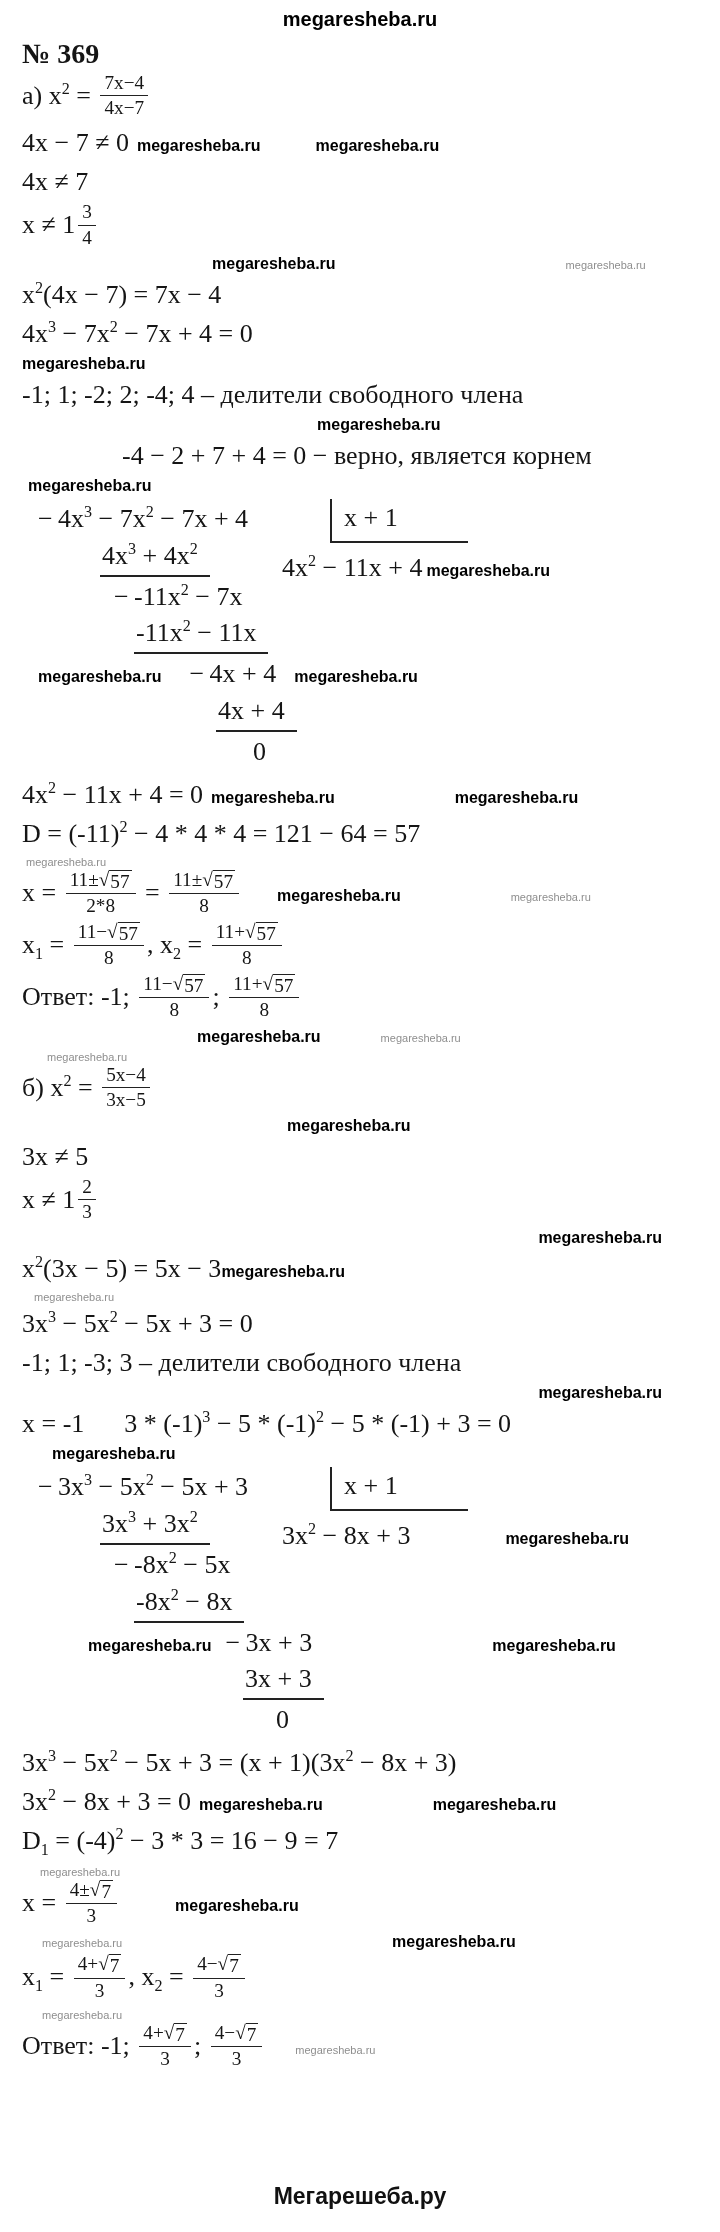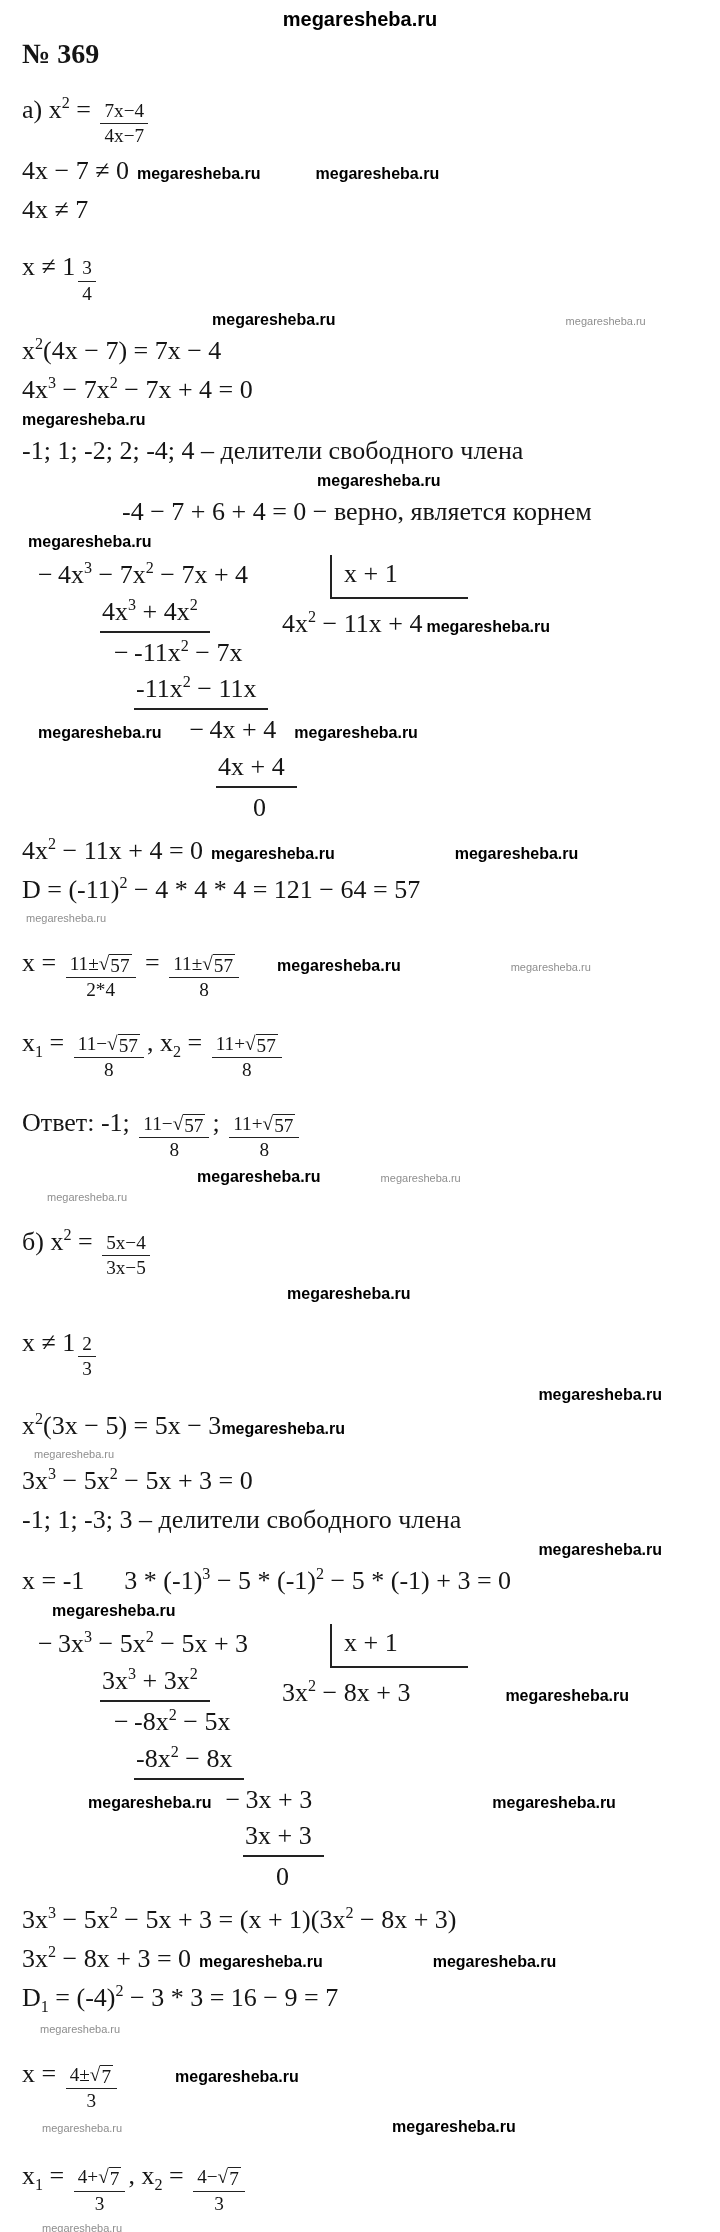--- a/index.html
+++ b/index.html
@@ -13,21 +13,21 @@
   .math{font-size:26px;line-height:1.35;}
   .heading{font-size:28px;font-weight:700;padding:6px 0 2px;}
   .line.wm{line-height:1;padding:3px 0;}
   .line.wm.tight{padding:0;}
   .line.wm.big .wmb{font-size:20px;}
   .line.wm.center{text-align:center;}
   .line.wm.right{text-align:right;padding-right:36px;}
   sup,sub{font-size:0.62em;}
   .frac{display:inline-flex;flex-direction:column;align-items:center;vertical-align:middle;
         font-size:0.74em;line-height:1.15;margin:0 3px;position:relative;top:-2px;}
-  .frac .num{border-bottom:1.8px solid #222;padding:0 4px 1px;margin-top:28px;}
+  .frac .num{border-bottom:1.8px solid #222;padding:0 4px 1px;}
   .frac .den{padding:1px 4px 0;}
   .sqrt{display:inline-flex;align-items:flex-start;}
   .rad{line-height:1.05;}
   .radicand{border-top:1.7px solid #222;padding:0 2px 0 1px;line-height:1.1;}
   .sp{display:inline-block;height:1px;vertical-align:middle;}
   .wmb{font-family:"Liberation Sans",sans-serif;font-weight:700;font-size:16px;color:#000;white-space:nowrap;}
   .wmg{font-family:"Liberation Sans",sans-serif;font-size:11px;color:var(--wm-tiny,#8e8e8e);white-space:nowrap;}
   .line.division{position:relative;font-size:26px;line-height:1.3;padding:4px 0;margin-left:16px;}
   .dv-row{padding:1px 0 2px;white-space:nowrap;}
   .minus{display:inline-block;width:20px;}
@@ -55,21 +55,21 @@
       <div class="line math">x ≠ 1<span class="frac">
           <span class="num">3</span>
           <span class="den">4</span>
         </span></div>
       <div class="line wm"><span class="sp" style="width: 190px;"></span><span class="wmb">megaresheba.ru</span><span class="sp" style="width: 230px;"></span><span class="wmg">megaresheba.ru</span></div>
       <div class="line math">x<sup>2</sup>(4x − 7) = 7x − 4</div>
       <div class="line math">4x<sup>3</sup> − 7x<sup>2</sup> − 7x + 4 = 0</div>
       <div class="line wm"><span class="wmb">megaresheba.ru</span></div>
       <div class="line math">-1; 1; -2; 2; -4; 4 – делители свободного члена</div>
       <div class="line wm"><span class="sp" style="width: 295px;"></span><span class="wmb">megaresheba.ru</span></div>
-      <div class="line math" style="padding-left: 100px;">-4 − 7 + 6 + 4 = 0 − верно, является корнем</div>
+      <div class="line math" style="padding-left: 100px;">-4 − 2 + 7 + 4 = 0 − верно, является корнем</div>
       <div class="line wm"><span class="sp" style="width: 6px;"></span><span class="wmb">megaresheba.ru</span></div>
       <div class="line division">
         <div class="dv-left">
           <div class="dv-row"><span class="minus">−</span><span class="dv-text">4x<sup>3</sup> − 7x<sup>2</sup> − 7x + 4</span></div>
           <div class="dv-row" style="padding-left: 62px;"><span class="dv-text u">4x<sup>3</sup> + 4x<sup>2</sup></span></div>
           <div class="dv-row" style="padding-left: 76px;"><span class="minus">−</span><span class="dv-text">-11x<sup>2</sup> − 7x</span></div>
           <div class="dv-row" style="padding-left: 96px;"><span class="dv-text u">-11x<sup>2</sup> − 11x</span></div>
           <div class="dv-row"><span class="wmb">megaresheba.ru</span><span class="sp" style="width: 28px;"></span><span class="minus">−</span><span class="dv-text">4x + 4</span><span class="sp" style="width: 18px;"></span><span class="wmb">megaresheba.ru</span></div>
           <div class="dv-row" style="padding-left: 178px;"><span class="dv-text u">4x + 4</span></div>
           <div class="dv-row" style="padding-left: 215px;"><span class="dv-text">0</span></div>
@@ -77,21 +77,21 @@
         <div class="dv-right"><div class="dv-divisor">x + 1</div><div class="dv-quotient">4x<sup>2</sup> − 11x + 4<span class="sp" style="width: 4px;"></span><span class="wmb">megaresheba.ru</span></div></div>
       </div>
       <div class="line math">4x<sup>2</sup> − 11x + 4 = 0<span class="sp" style="width: 8px;"></span><span class="wmb">megaresheba.ru</span><span class="sp" style="width: 120px;"></span><span class="wmb">megaresheba.ru</span></div>
       <div class="line math">D = (-11)<sup>2</sup> − 4 * 4 * 4 = 121 − 64 = 57</div>
       <div class="line wm tight"><span class="sp" style="width: 4px;"></span><span class="wmg">megaresheba.ru</span></div>
       <div class="line math">x = <span class="frac">
           <span class="num">11±<span class="sqrt">
               <span class="rad">√</span>
               <span class="radicand">57</span>
             </span></span>
-          <span class="den">2*4</span>
+          <span class="den">2*8</span>
         </span> = <span class="frac">
           <span class="num">11±<span class="sqrt">
               <span class="rad">√</span>
               <span class="radicand">57</span>
             </span></span>
           <span class="den">8</span>
         </span><span class="sp" style="width: 35px;"></span><span class="wmb">megaresheba.ru</span><span class="sp" style="width: 110px;"></span><span class="wmg">megaresheba.ru</span></div>
       <div class="line math">x<sub>1</sub> = <span class="frac">
           <span class="num">11−<span class="sqrt">
               <span class="rad">√</span>
@@ -118,20 +118,21 @@
             </span></span>
           <span class="den">8</span>
         </span></div>
       <div class="line wm"><span class="sp" style="width: 175px;"></span><span class="wmb">megaresheba.ru</span><span class="sp" style="width: 60px;"></span><span class="wmg">megaresheba.ru</span></div>
       <div class="line wm tight"><span class="sp" style="width: 25px;"></span><span class="wmg">megaresheba.ru</span></div>
       <div class="line math">б) x<sup>2</sup> = <span class="frac">
           <span class="num">5x−4</span>
           <span class="den">3x−5</span>
         </span></div>
       <div class="line wm"><span class="sp" style="width: 265px;"></span><span class="wmb">megaresheba.ru</span></div>
+      <div class="line math">3x ≠ 5</div>
       <div class="line math">x ≠ 1<span class="frac">
           <span class="num">2</span>
           <span class="den">3</span>
         </span></div>
       <div class="line wm right"><span class="wmb">megaresheba.ru</span></div>
       <div class="line math">x<sup>2</sup>(3x − 5) = 5x − 3<span class="wmb">megaresheba.ru</span></div>
       <div class="line wm tight"><span class="sp" style="width: 12px;"></span><span class="wmg">megaresheba.ru</span></div>
       <div class="line math">3x<sup>3</sup> − 5x<sup>2</sup> − 5x + 3 = 0</div>
       <div class="line math">-1; 1; -3; 3 – делители свободного члена</div>
       <div class="line wm right"><span class="wmb">megaresheba.ru</span></div>

